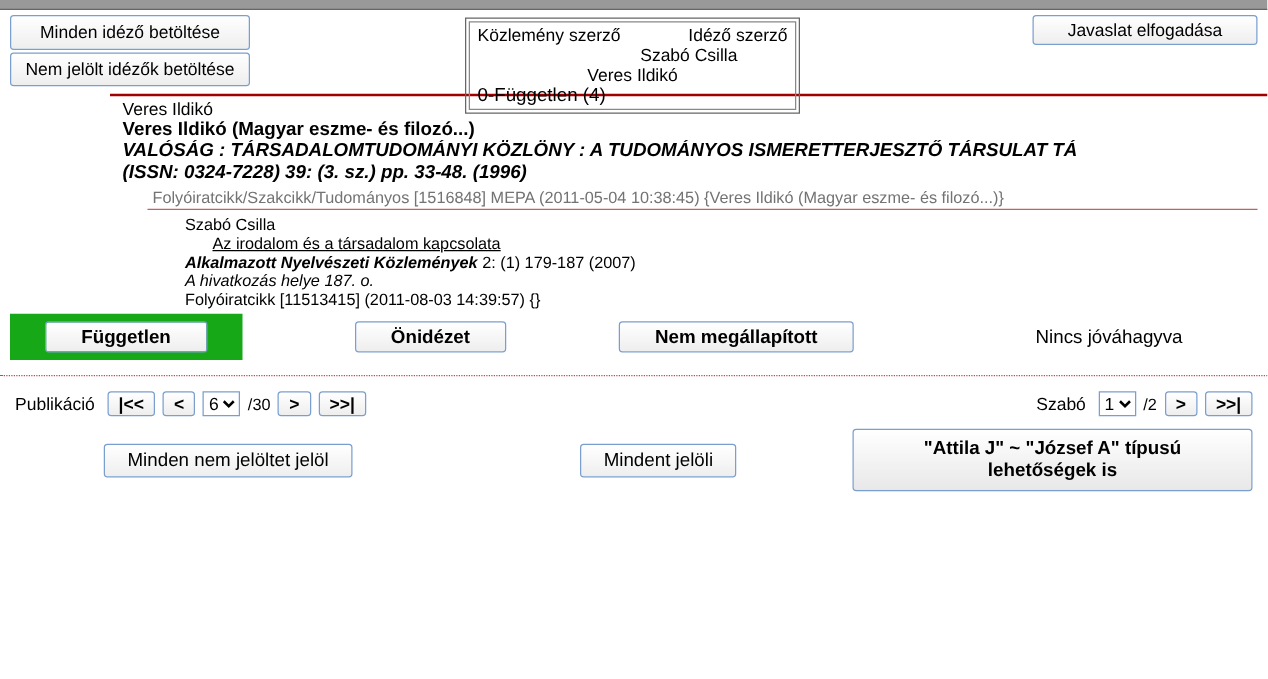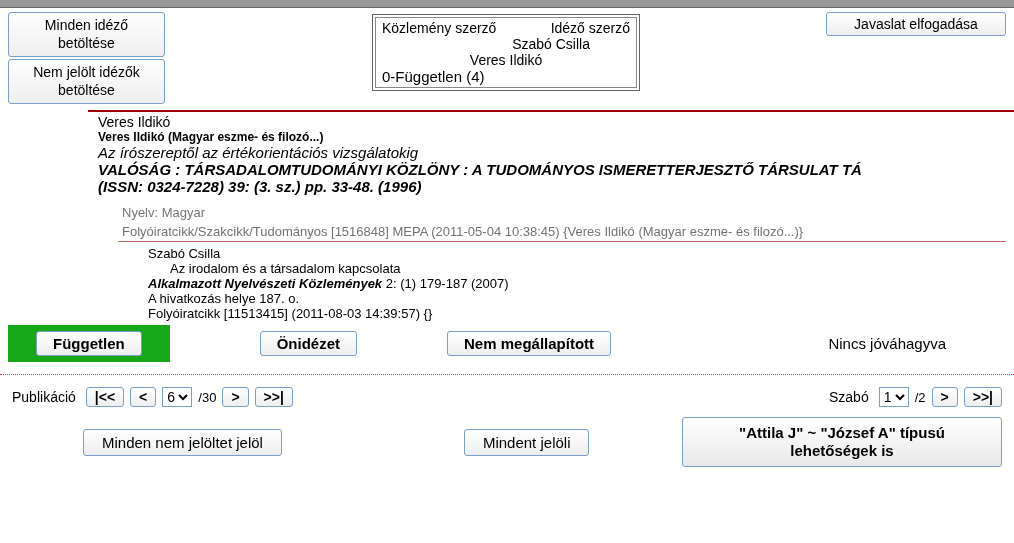--- a/index.html
+++ b/index.html
@@ -26,21 +26,21 @@
   .btn {
     background: #f4f4f4;
     border: 1px solid #7a9fcf;
     border-radius: 3px;
     font-size: 14px;
     font-family: Arial, sans-serif;
     cursor: pointer;
     padding: 3px 22px;
     text-align: center;
   }
-  .btn-wide { width: 157px; padding: 4px 6px; line-height: 1.25; background: linear-gradient(#fff,#eee);}
+  .btn-wide { width: 192px; padding: 4px 6px; line-height: 1.25; background: linear-gradient(#fff,#eee);}
   .btn-accept { width: 180px; background: linear-gradient(#fff,#eee);}
   .center-box {
     position: absolute;
     left: 372px;
     top: 6px;
     width: 268px;
     border: 1px solid #666;
     padding: 2px;
   }
   .center-inner {
@@ -51,31 +51,31 @@
   .center-inner .row1 { display:flex; justify-content:space-between;align-items:center; }
   .center-inner .row2 { text-align:right; padding-right: 40px;}
   .center-inner .row3 { text-align:center; }
   .center-inner .row4 { font-size: 15px; }
   .right-buttons { margin-left: auto; }
   .red-hr { border: none; border-top: 2px solid #a00000; margin: 6px 0 2px 0;}
   .red-hr-thin { border:none; border-top:1px solid #c06060; margin:2px 0;}
   .dotted-hr { border:none; border-top:1px dotted #c44; margin:8px 0;}
   .pub-block { margin-left: 98px; margin-right: 8px; }
   .pub-author { font-size: 14px; }
-  .pub-title { font-weight: bold; font-size: 12px; }
+  .pub-title { font-weight: bold; font-size: 15px; }
   .pub-sub { font-style: italic; font-size: 15px;}
   .pub-journal { font-style: italic; font-weight: bold; font-size: 15px; white-space: nowrap; overflow:hidden;}
   .pub-lang { color:#777; font-size:13px; margin-left: 24px; margin-top:10px;}
   .pub-meta { color:#737373; font-size:13px; margin-left:24px; margin-top:4px;}
   .cite-block { margin-left: 148px; margin-top:4px; font-size:13px;}
-  .cite-block .line-it { }
+  .cite-block .line-it { font-style: italic; }
   .cite-block .line-b { font-weight: bold; font-style: italic; display:inline;}
   .action-row { display:flex; align-items:center; padding: 4px 8px; }
   .green-wrap { background:#17a817; padding:6px 28px; }
-  .btn-act { background: linear-gradient(#fff,#eee); border:1px solid #7a9fcf; border-radius:3px; font-size:15px; font-weight:bold; padding:3px 16px; cursor:pointer;}
+  .btn-act { background: linear-gradient(#fff,#eee); border:1px solid #7a9fcf; border-radius:3px; font-size:15px; font-weight:bold; padding:3px 28px; cursor:pointer;}
   .status-text { margin-left:auto; margin-right: 60px; font-size:15px;}
   .pager-row { display:flex; align-items:center; padding:4px 12px; gap:6px;}
   .pager-row .label { font-size:14px; margin-right:4px;}
   .pager-btn { background:linear-gradient(#fff,#eee); border:1px solid #7a9fcf; border-radius:3px; font-weight:bold; font-size:14px; padding:1px 8px; cursor:pointer; min-width:26px;}
   select { border:1px solid #7a9fcf; font-size:14px; background:#fff;}
   .spacer { flex:1; }
   .bottom-row { display:flex; align-items:center; padding:6px 12px 10px 12px; gap:31px;}
   .btn-bottom { background:linear-gradient(#fff,#eee); border:1px solid #7a9fcf; border-radius:3px; font-size:15px; padding:4px 18px; cursor:pointer;}
   .btn-big { background:linear-gradient(#fff,#e8e8e8); border:1px solid #7a9fcf; border-radius:3px; font-size:15px; font-weight:bold; padding:6px 18px; cursor:pointer; width:320px; text-align:center; line-height:1.2;}
 </style>
@@ -105,32 +105,30 @@
   <div class="right-buttons">
     <button class="btn btn-accept">Javaslat elfogadása</button>
   </div>
 </div>
 
 <hr class="red-hr" style="margin-left:88px;">
 
 <div class="pub-block">
   <div class="pub-author">Veres Ildikó</div>
   <div class="pub-title">Veres Ildikó (Magyar eszme- és filozó...)</div>
-  <div class="pub-sub">Az írószereptől az értékorientációs vizsgálatokig</div>
   <div class="pub-journal">VALÓSÁG : TÁRSADALOMTUDOMÁNYI KÖZLÖNY : A TUDOMÁNYOS ISMERETTERJESZTŐ TÁRSULAT TÁ</div>
   <div class="pub-journal">(ISSN: 0324-7228) 39: (3. sz.) pp. 33-48.  (1996)</div>
-  <div class="pub-lang">Nyelv: Magyar</div>
   <div class="pub-meta">Folyóiratcikk/Szakcikk/Tudományos [1516848] MEPA (2011-05-04 10:38:45) {Veres Ildikó (Magyar eszme- és filozó...)}</div>
 </div>
 
 <hr class="red-hr-thin" style="margin-left:118px; margin-right:8px;">
 
 <div class="cite-block">
   <div>Szabó Csilla</div>
-  <div style="padding-left:22px;">Az irodalom és a társadalom kapcsolata</div>
+  <div style="padding-left:22px;text-decoration:underline;">Az irodalom és a társadalom kapcsolata</div>
   <div>
     <span class="line-b">Alkalmazott Nyelvészeti Közlemények</span><span> 2: (1) 179-187  (2007)</span>
   </div>
   <div class="line-it">A hivatkozás helye 187. o.</div>
   <div>Folyóiratcikk [11513415] (2011-08-03 14:39:57) {}</div>
 </div>
 
 <div class="action-row">
   <div class="green-wrap">
     <button class="btn-act">Független</button>

